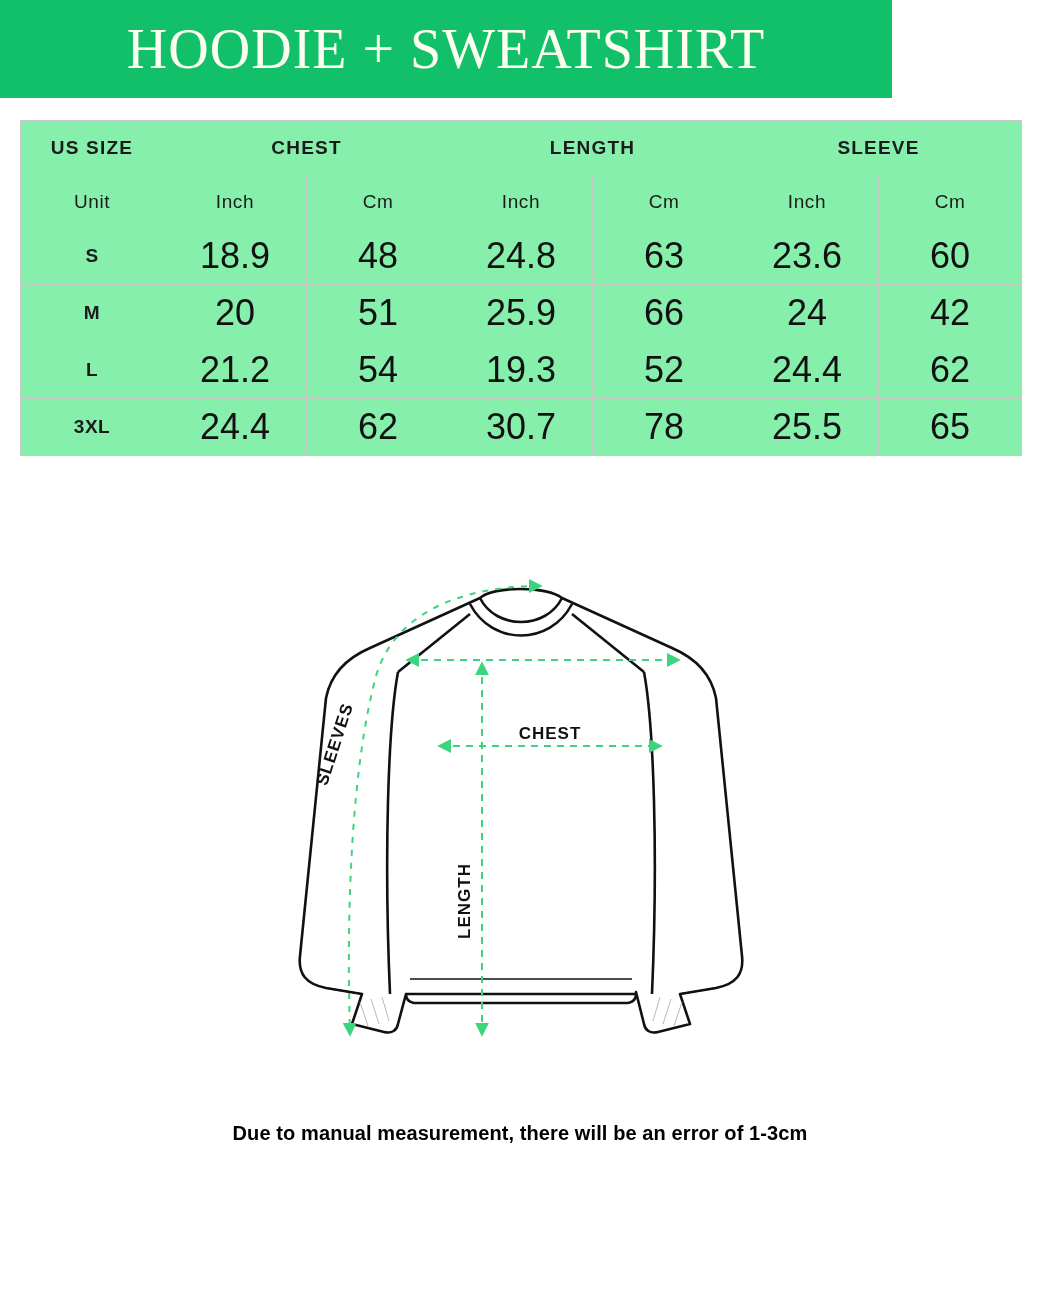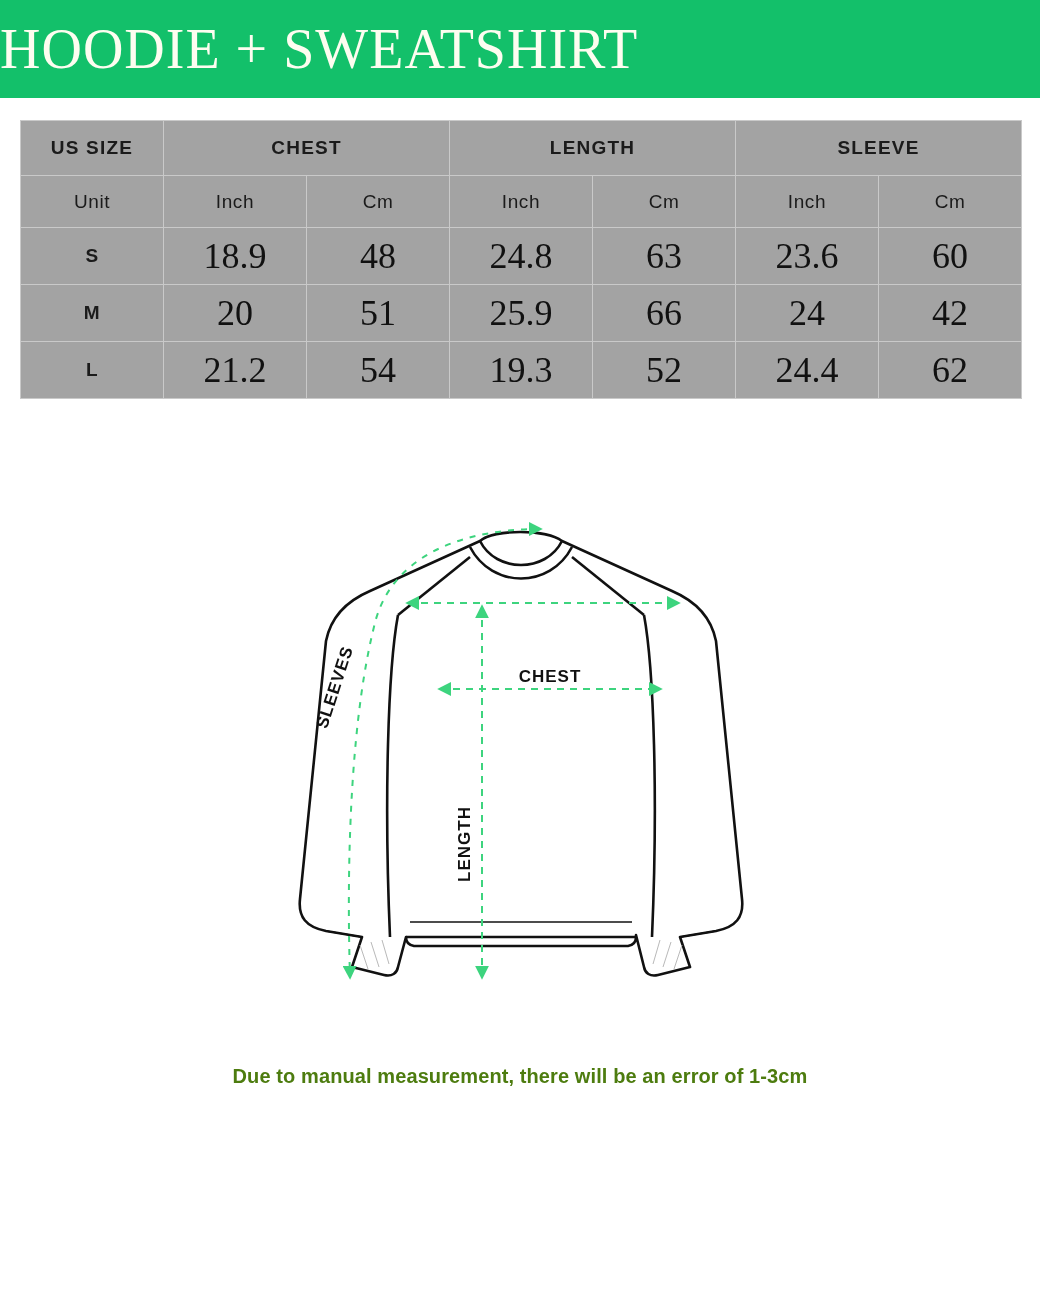--- a/index.html
+++ b/index.html
@@ -8,25 +8,26 @@
     width: 1040px;
     height: 1302px;
     background: #ffffff;
     font-family: "Liberation Sans", sans-serif;
     position: relative;
     overflow: hidden;
   }
 
   
   .banner {
-    width: 1040px;
+    width: 892px;
     height: 98px;
     background: #13c06a;
     display: flex;
     align-items: center;
+    justify-content: center;
   }
   .banner-title {
     font-family: "Liberation Serif", serif;
     font-size: 56px;
     letter-spacing: 1px;
     color: #fdfdf0;
     font-weight: 400;
     line-height: 1;
     white-space: nowrap;
   }
@@ -35,21 +36,21 @@
   .table-wrap {
     padding: 22px 20px 0 20px;
   }
   table.size-table {
     width: 1000px;
     border-collapse: collapse;
     table-layout: fixed;
   }
   table.size-table td, table.size-table th {
     border: 1px solid #c9c9c9;
-    background: #a3a3a3;
+    background: #86efac;
     text-align: center;
     vertical-align: middle;
     padding: 0;
   }
   .hdr-row th {
     height: 55px;
     font-size: 19px;
     font-weight: bold;
     letter-spacing: 1.2px;
     color: #1b1b1b;
@@ -65,40 +66,40 @@
   .data-row td {
     height: 57px;
   }
   .sizecell {
     font-size: 19px;
     font-weight: bold;
     letter-spacing: 0.5px;
     color: #1b1b1b;
   }
   .numcell {
-    font-family: Liberation Serif, serif;
+    font-family: Liberation Sans, sans-serif;
     font-size: 36px;
     color: #111111;
     font-weight: 400;
   }
   col.c-size { width: 143px; }
   col.c-num  { width: 143px; }
 
   
   .diagram {
     position: relative;
     width: 1040px;
     height: 560px;
     margin-top: 100px;
   }
   .diagram svg { display: block; }
 
   .note {
     text-align: center;
-    color: #4d7c0f;
+    color: #000000;
     font-size: 20px;
     font-weight: bold;
     letter-spacing: 0.1px;
     margin-top: 6px;
   }
 </style>
 </head>
 <body>
 
 <div class="banner">
@@ -153,20 +154,29 @@
         <td class="numcell">42</td>
       </tr>
       <tr class="data-row">
         <td class="sizecell">L</td>
         <td class="numcell">21.2</td>
         <td class="numcell">54</td>
         <td class="numcell">19.3</td>
         <td class="numcell">52</td>
         <td class="numcell">24.4</td>
         <td class="numcell">62</td>
+      </tr>
+      <tr class="data-row">
+        <td class="sizecell">3XL</td>
+        <td class="numcell">24.4</td>
+        <td class="numcell">62</td>
+        <td class="numcell">30.7</td>
+        <td class="numcell">78</td>
+        <td class="numcell">25.5</td>
+        <td class="numcell">65</td>
       </tr>
     </tbody>
   </table>
 </div>
 
 <div class="diagram">
   <svg width="1040" height="560" viewBox="0 0 1040 560" xmlns="http://www.w3.org/2000/svg">
     <defs>
       <marker id="arrEnd" viewBox="0 0 10 10" refX="8" refY="5" markerWidth="7" markerHeight="7" orient="auto">
         <path d="M0,0 L10,5 L0,10 z" fill="#3dd47e"></path>

